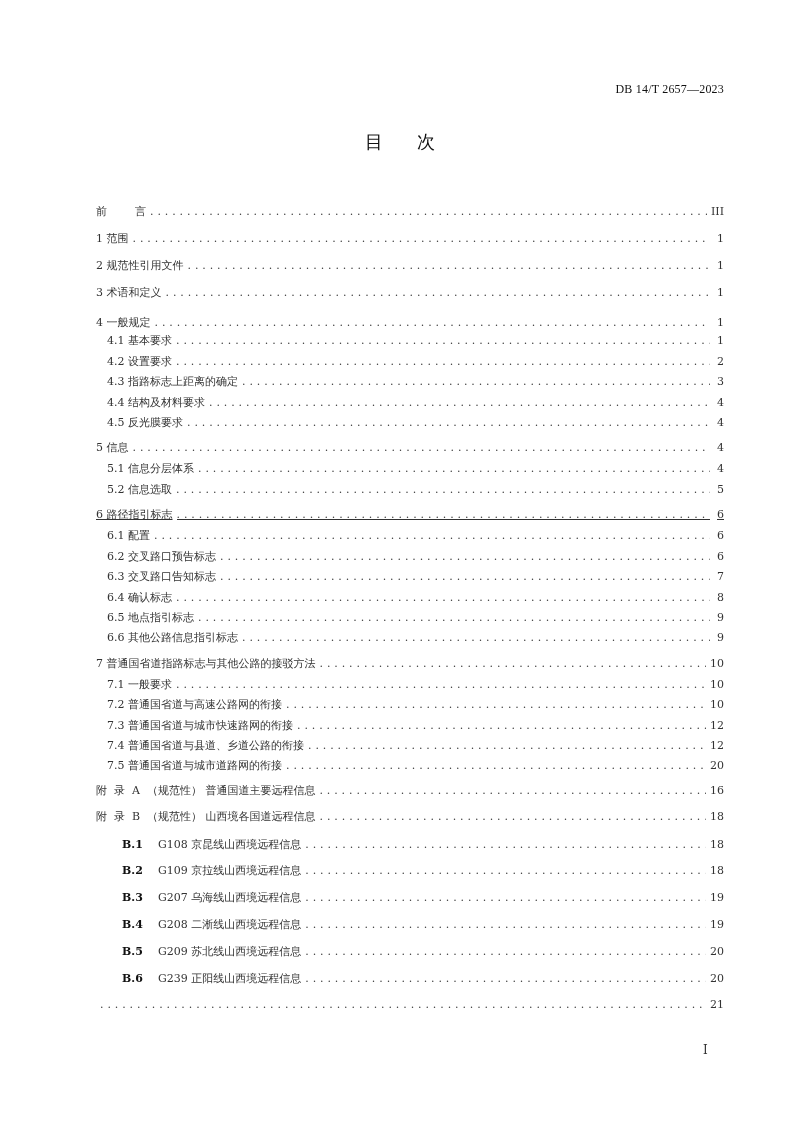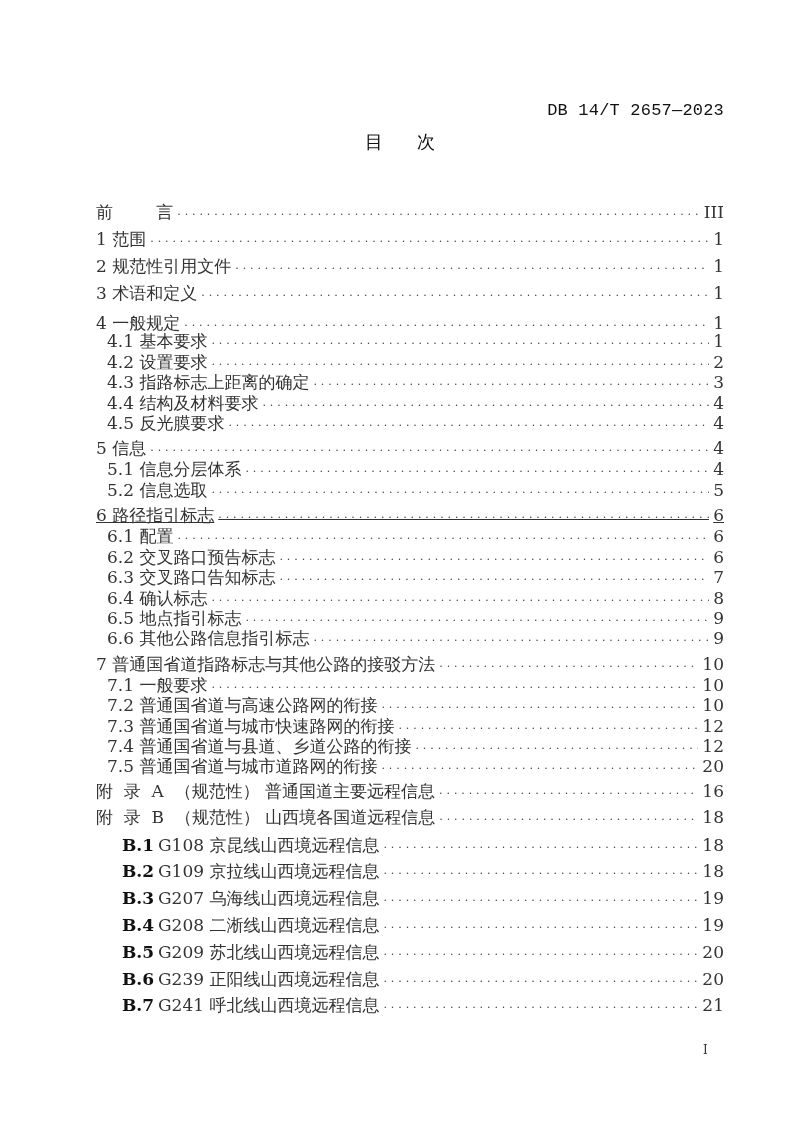--- a/index.html
+++ b/index.html
@@ -1,25 +1,25 @@
 <!DOCTYPE html>
 <html><head>
 <meta charset="utf-8">
 <style>
   html, body { margin: 0; padding: 0; background: #ffffff; }
   body { width: 800px; height: 1132px; position: relative; overflow: hidden;
          font-family: "DejaVu Serif", "Liberation Serif", serif; color: #222; }
-  .std-code { position: absolute; right: 76px; top: 101px; font-family: Liberation Mono, monospace;
-              font-size: 17px; color: #111; letter-spacing: 0.2px; }
+  .std-code { position: absolute; right: 76px; top: 82px; font-family: Liberation Serif, serif;
+              font-size: 12px; color: #111; letter-spacing: 0.2px; }
   .title { position: absolute; left: 0; width: 800px; top: 130px; text-align: center;
            font-family: "DejaVu Sans", "Liberation Sans", sans-serif; font-size: 18px; color: #111; letter-spacing: 34px;
            padding-left: 34px; box-sizing: border-box; }
   .toc { position: absolute; left: 96px; width: 628px; top: 0; }
   .row { position: absolute; left: 0; right: 0; height: 18px; display: flex; align-items: flex-end;
-         font-size: 17px; line-height: 18px; color: #333; }
+         font-size: 11px; line-height: 18px; color: #333; }
   .row .label { white-space: pre; flex: 0 0 auto; }
   .row .dots { flex: 1 1 auto; overflow: hidden; white-space: nowrap; margin: 0 4px 0 4px;
                letter-spacing: 3.9px; color: #444; font-size: 11px; line-height: 18px; }
   .row .dots::after { content: "....................................................................................................................................................................................................................."; }
   .row .page { flex: 0 0 auto; text-align: right; min-width: 10px; font-family: "DejaVu Serif", "Liberation Serif", serif; }
   .row.l2 .label { padding-left: 11px; }
   .row.app .label { letter-spacing: 0; }
   .row.b .label { padding-left: 26px; }
   .row.b .bnum { font-weight: bold; color: #111; display: inline-block; width: 36px; }
   .footer-page { position: absolute; left: 703px; top: 1043px; font-size: 12px; color: #333; }
@@ -195,19 +195,18 @@
       <span class="label"><span class="bnum">B.5</span><span>G209 苏北线山西境远程信息</span></span>
       <span class="dots"></span>
       <span class="page">20</span>
     </div>
     <div class="row b" style="top: 970px;">
       <span class="label"><span class="bnum">B.6</span><span>G239 正阳线山西境远程信息</span></span>
       <span class="dots"></span>
       <span class="page">20</span>
     </div>
     <div class="row b" style="top: 996px;">
-      <span class="label"><span class="bnum">B.7</span><span>G241 呼北线山西境远程信息</span></span>
       <span class="dots"></span>
       <span class="page">21</span>
     </div>
   </div>
 
 <div class="footer-page">I</div>
 
 </body></html>

